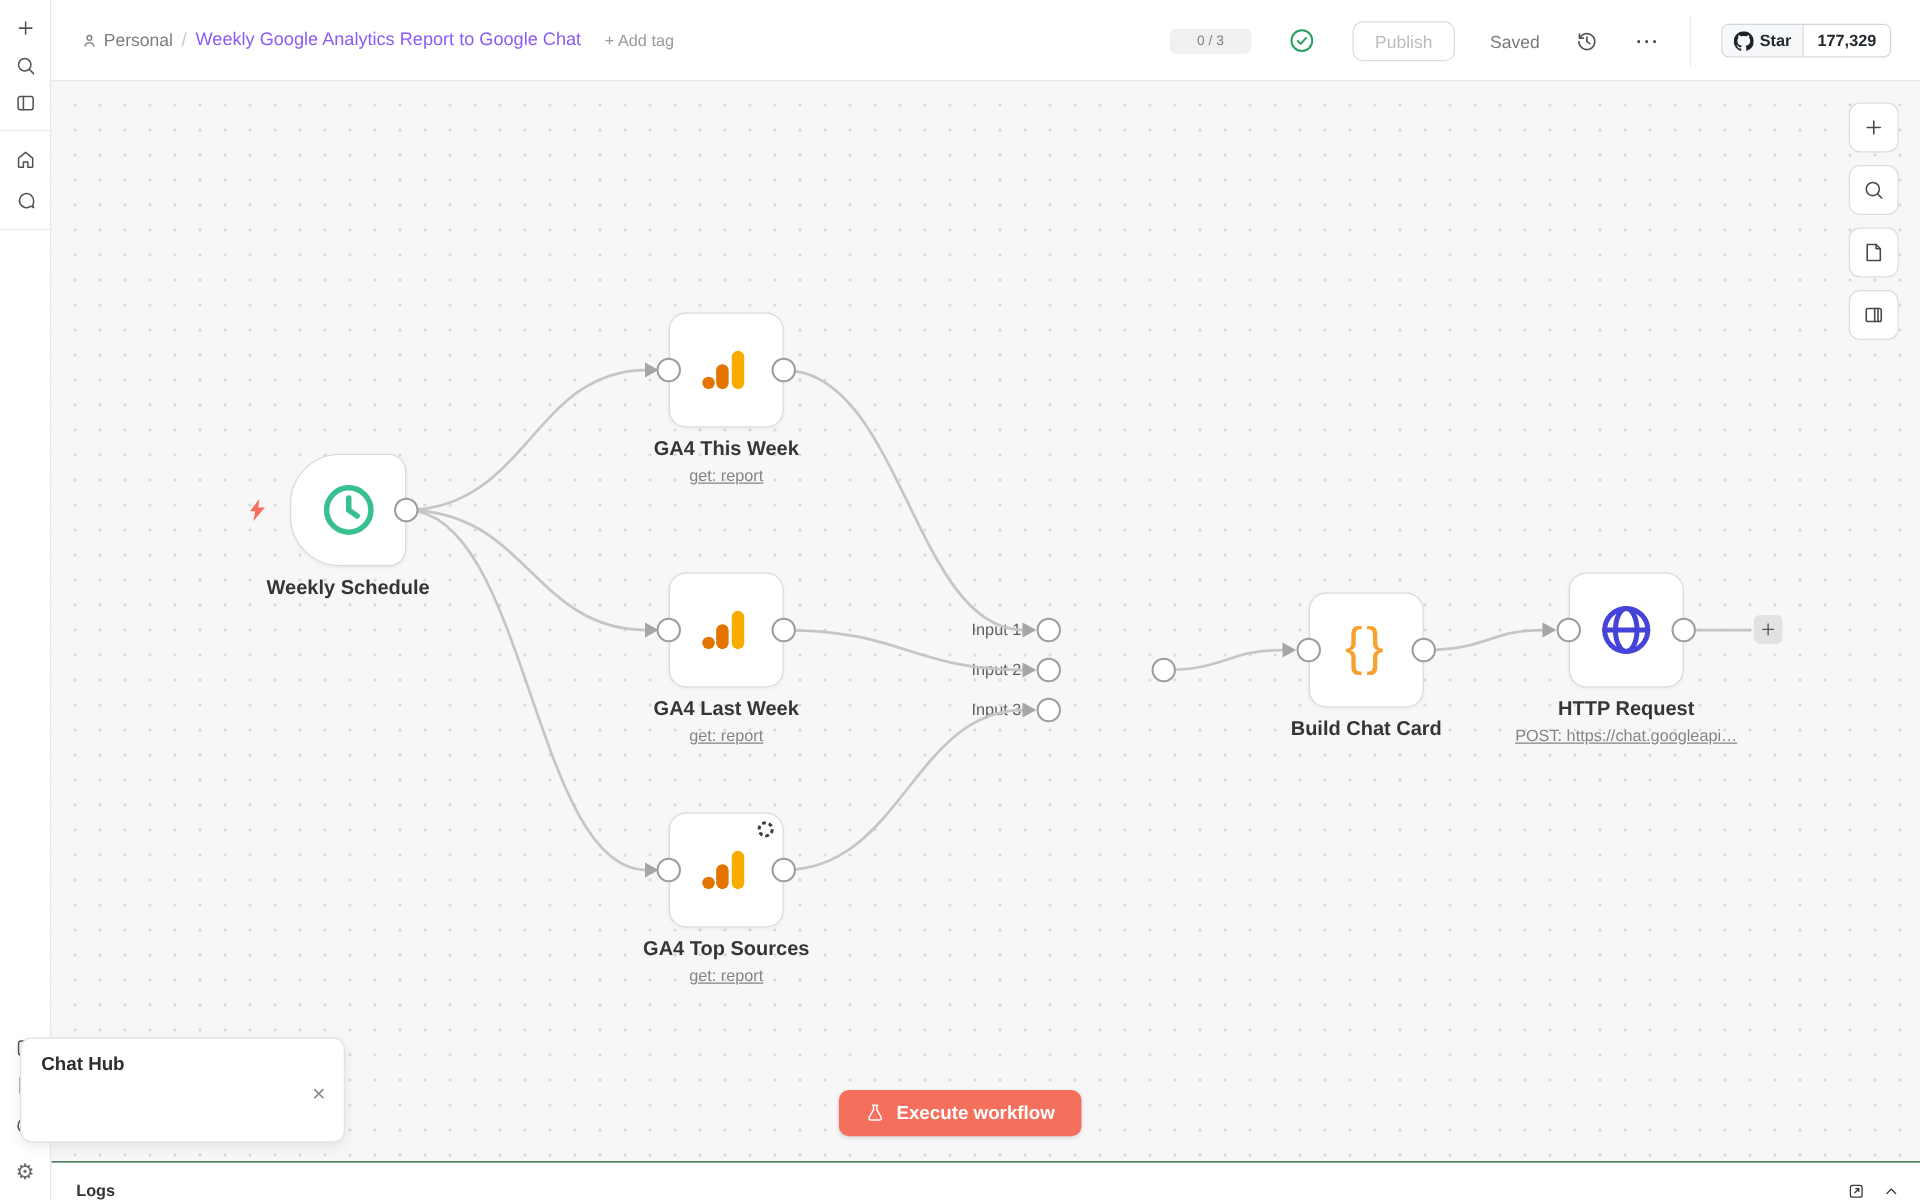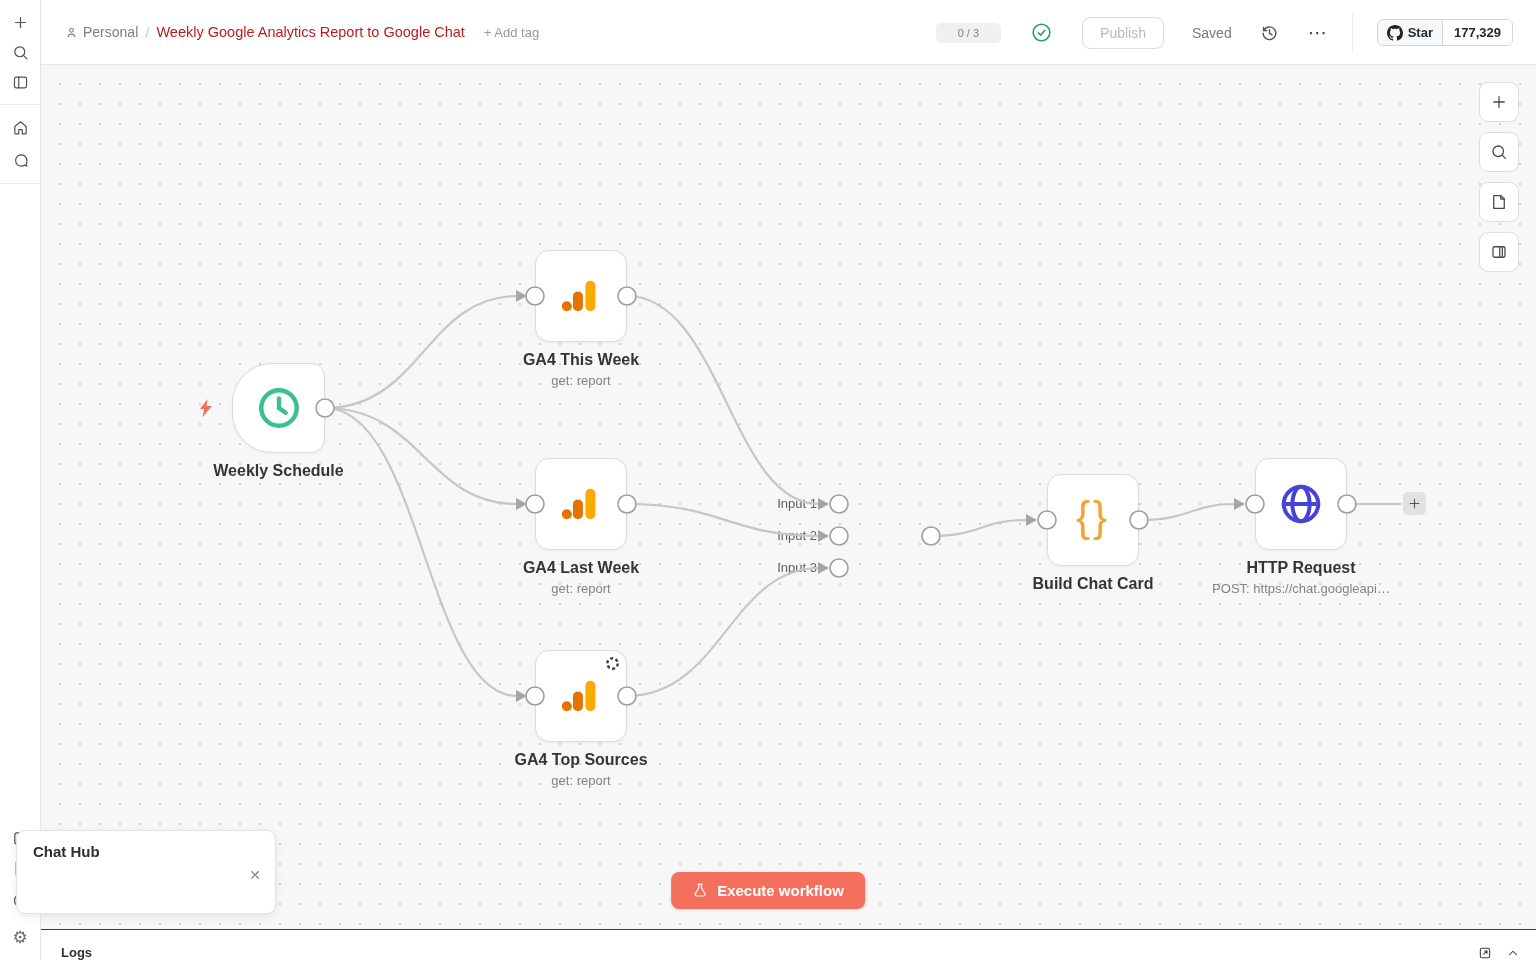--- a/index.html
+++ b/index.html
@@ -11,21 +11,21 @@
   .rail-icon { position:absolute; left:50%; transform:translate(-50%,-50%); width:18px; height:18px; color:#525252; display:flex; align-items:center; justify-content:center; cursor:pointer; }
   .rail-icon svg { width:17px; height:17px; stroke:currentColor; fill:none; stroke-width:1.7; stroke-linecap:round; stroke-linejoin:round; }
   .rail-div { position:absolute; left:0; width:41px; height:1px; background:#ececec; }
   .gear-glyph { font-size:17px; color:#6b6b6b; line-height:1; }
 
   
   .header { position:absolute; left:41px; top:0; right:0; height:65px; background:#fff; border-bottom:1px solid #e6e6e6; z-index:5; display:flex; align-items:center; }
   .crumb { display:flex; align-items:center; gap:7px; margin-left:24px; }
   .crumb .proj { color:#7d7d7d; font-size:14px; display:flex; align-items:center; gap:5px; cursor:pointer; }
   .crumb .sep { color:#c9c9c9; font-size:15px; }
-  .crumb .title { color:#b91c1c; font-size:14.5px; font-weight:500; }
+  .crumb .title { color:#8b5cf6; font-size:14.5px; font-weight:500; }
   .crumb .addtag { color:#9a9a9a; font-size:13px; margin-left:12px; cursor:pointer; }
   .hright { position:absolute; right:0; top:0; height:65px; display:flex; align-items:center; }
   .badge03 { background:#f0f0f0; border-radius:5px; color:#7f7f7f; font-size:11px; padding:4px 22px; }
   .chkcirc { margin-left:30px; width:21px; height:21px; }
   .pubbtn { margin-left:30px; border:1px solid #dcdcdc; background:#fff; border-radius:8px; color:#bcbcbc; font-size:14px; font-weight:500; padding:7px 17px; cursor:default; }
   .savedtxt { margin-left:28px; color:#7a7a7a; font-size:14px; }
   .hicon { margin-left:28px; width:20px; height:20px; color:#525252; cursor:pointer; display:flex; align-items:center; justify-content:center; }
   .hicon svg { width:19px; height:19px; stroke:currentColor; fill:none; stroke-width:1.7; stroke-linecap:round; }
   .dots { font-size:19px; color:#444; letter-spacing:1px; }
   .hdiv { width:1px; height:40px; background:#ececec; margin-left:24px; }
@@ -40,21 +40,21 @@
 
   
   .canvas { position:absolute; left:41px; top:65px; width:1495px; height:864px; background:#f7f7f7;
     background-image:radial-gradient(circle, #d2d2d2 1px, transparent 1.2px); background-size:20px 20px; background-position:9px 9px; overflow:hidden; }
   .edges { position:absolute; left:0; top:0; width:1495px; height:864px; pointer-events:none; z-index:3; }
 
   .node { position:absolute; z-index:2; }
   .node-box { position:absolute; inset:0; background:#fff; border:1px solid #dbdbdb; border-radius:14px; box-shadow:0 1px 3px rgba(0,0,0,.05); display:flex; align-items:center; justify-content:center; cursor:pointer; }
   .node-box.trigger { border-radius:40px 14px 14px 40px; }
   .node-name { position:absolute; top:calc(100% + 9px); left:50%; transform:translateX(-50%); white-space:nowrap; font-size:16px; font-weight:600; color:#353535; }
-  .node-sub { position:absolute; top:calc(100% + 31px); left:50%; transform:translateX(-50%); white-space:nowrap; font-size:13px; color:#848484; }
+  .node-sub { position:absolute; top:calc(100% + 31px); left:50%; transform:translateX(-50%); white-space:nowrap; font-size:13px; color:#848484;text-decoration:underline; }
   .inlabel { position:absolute; width:62px; text-align:right; font-size:13px; color:#5f5f5f; z-index:2; }
   .retry { position:absolute; top:5px; right:6px; width:15px; height:15px; }
   .braces { font-size:42px; color:#f7a12f; font-weight:500; letter-spacing:3px; margin-top:-6px; }
   .bolt { position:absolute; z-index:2; width:16px; height:18px; }
   .plusafter { position:absolute; width:23px; height:23px; background:#e2e2e2; border-radius:5px; display:flex; align-items:center; justify-content:center; color:#555; z-index:2; cursor:pointer; }
   .plusafter svg { width:13px; height:13px; stroke:currentColor; stroke-width:2; stroke-linecap:round; }
 
   
   .ctrl { position:absolute; width:40px; height:40px; background:#fff; border:1px solid #ddd; border-radius:9px; display:flex; align-items:center; justify-content:center; color:#4a4a4a; cursor:pointer; z-index:8; }
   .ctrl svg { width:18px; height:18px; stroke:currentColor; fill:none; stroke-width:1.7; stroke-linecap:round; stroke-linejoin:round; }

